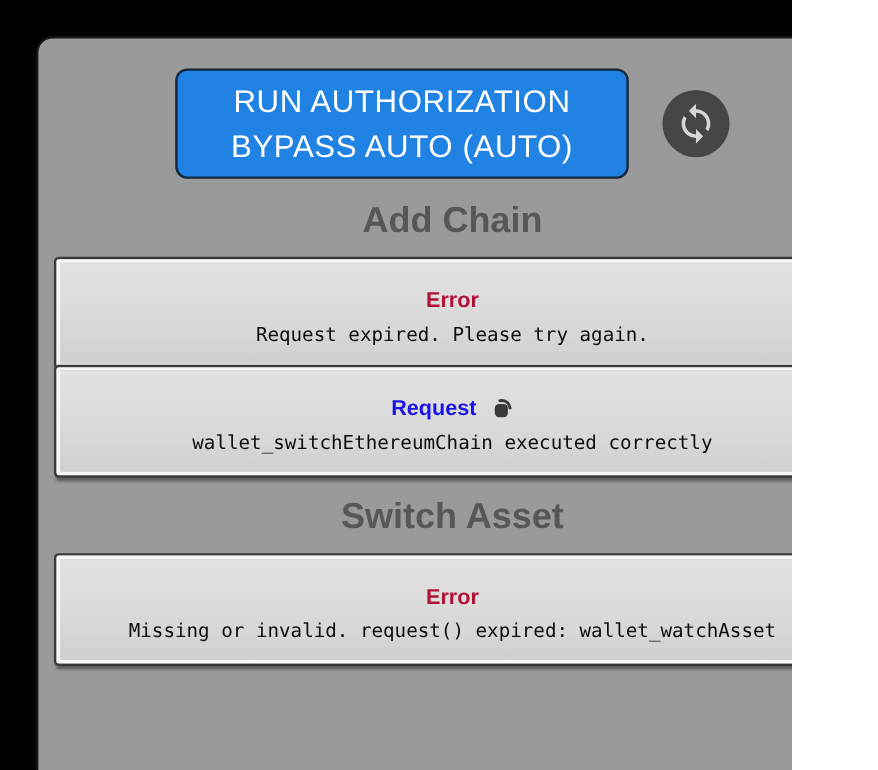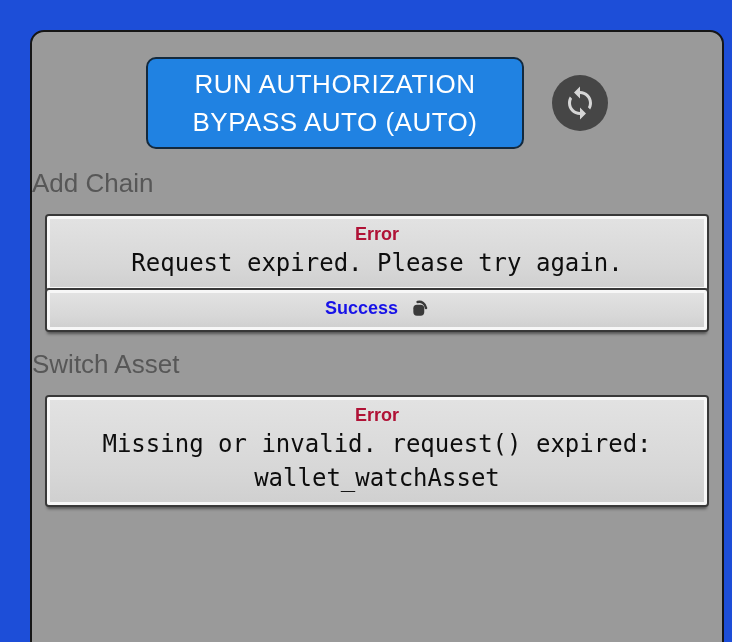--- a/index.html
+++ b/index.html
@@ -6,23 +6,23 @@
     margin: 0;
     padding: 0;
     background: #ffffff;
     width: 732px;
     height: 642px;
     overflow: hidden;
     font-family: "Liberation Sans", sans-serif;
   }
   .page {
     position: relative;
-    width: 732px;
+    width: 660px;
     height: 642px;
-    background: #1d4ed8;
+    background: #000000;
     overflow: hidden;
   }
   .window {
     position: absolute;
     left: 30px;
     top: 30px;
     width: 694px;
     height: 660px; 
     box-sizing: border-box;
     background: #9a9a9a;
@@ -58,34 +58,35 @@
     border-radius: 50%;
     background: #464646;
     border: none;
     display: flex;
     align-items: center;
     justify-content: center;
     cursor: pointer;
     padding: 0;
   }
   .section-heading {
+    text-align: center;
     color: #575757;
-    font-size: 26px;
+    font-size: 30px;
     line-height: 35px;
-    font-weight: 400;
+    font-weight: 700;
     margin: 17px 0 15px 0;
   }
   .result-panel {
     box-sizing: border-box;
     margin: 0 15px;
     border-radius: 2px;
     background: linear-gradient(180deg, #e2e2e2 0%, #d7d7d7 70%, #d0d0d0 100%);
     border: 3px solid #f7f7f7;
     box-shadow: 0 0 0 2px #383838, 0 4px 3px rgba(0,0,0,0.45);
-    padding: 3px 8px 7px 8px;
+    padding: 19px 8px 7px 8px;
   }
   .status-row {
     display: flex;
     justify-content: center;
     align-items: center;
     gap: 12px;
     line-height: 24px;
   }
   .status-label {
     font-size: 18px;
@@ -95,21 +96,21 @@
   .copy-button {
     background: transparent;
     border: none;
     padding: 0;
     display: flex;
     align-items: center;
     cursor: pointer;
   }
   .panel-message {
     font-family: "DejaVu Sans Mono", "Liberation Mono", monospace;
-    font-size: 24px;
+    font-size: 16px;
     line-height: 34px;
     color: #0d0d0d;
     text-align: center;
     word-wrap: break-word;
   }
 </style>
 </head>
 <body>
 
 <div class="page">
@@ -132,30 +133,31 @@
     <div class="section-heading">Add Chain</div>
     <div class="result-panel">
       <div class="status-row">
         <span class="status-label" style="color: rgb(176, 18, 54);">Error</span>
       </div>
       <div class="panel-message">Request expired. Please try again.</div>
     </div>
 
     <div class="result-panel">
       <div class="status-row">
-        <span class="status-label" style="color: rgb(23, 18, 232);">Success</span>
+        <span class="status-label" style="color: rgb(23, 18, 232);">Request</span>
         <button class="copy-button">
           <span style="display:flex;">
             <svg width="19" height="19" viewBox="0 0 20 20" aria-hidden="true">
               <rect x="3.5" y="6" width="11.5" height="11.5" rx="3.8" fill="#3a3a3a"></rect>
               <path d="M8 3.1 C12.2 2.1 16.1 4.7 16.9 9.4" stroke="#3a3a3a" stroke-width="2.6" fill="none" stroke-linecap="round"></path>
             </svg>
           </span>
         </button>
       </div>
+      <div class="panel-message">wallet_switchEthereumChain executed correctly</div>
     </div>
 
     <div class="section-heading">Switch Asset</div>
     <div class="result-panel">
       <div class="status-row">
         <span class="status-label" style="color: rgb(176, 18, 54);">Error</span>
       </div>
       <div class="panel-message">Missing or invalid. request() expired: wallet_watchAsset</div>
     </div>
 

